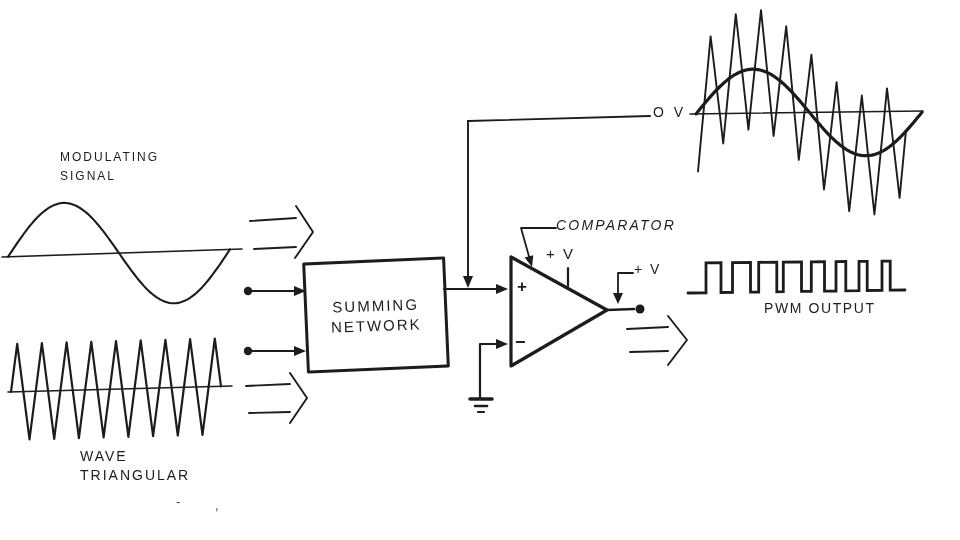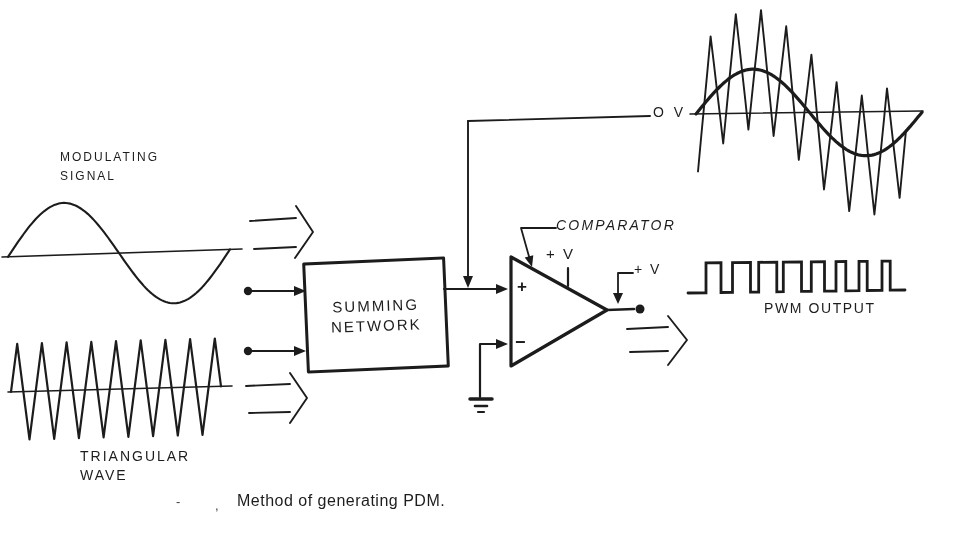--- a/index.html
+++ b/index.html
@@ -76,30 +76,29 @@
         <polyline points="698.0,171.5 701.1,137.6 704.3,103.8 707.5,70.1 710.6,36.4 713.8,62.9 716.9,89.6 720.1,116.4 723.2,143.5 726.4,110.8 729.5,78.3 732.7,46.1 735.8,14.2 739.0,42.5 742.1,71.2 745.3,100.2 748.4,129.6 751.6,99.2 754.7,69.2 757.9,39.6 761.0,10.2 764.2,41.2 767.3,72.5 770.5,104.1 773.6,136.0 776.8,108.2 779.9,80.7 783.1,53.4 786.2,26.3 789.4,59.4 792.5,92.7 795.7,126.2 798.8,159.8 802.0,133.4 805.1,107.2 808.3,81.0 811.4,54.7 814.6,88.5 817.7,122.3 820.9,155.9 824.0,189.5 827.2,162.9 830.3,136.1 833.5,109.2 836.6,82.1 839.8,114.8 842.9,147.2 846.1,179.3 849.2,211.1 852.4,182.7 855.5,153.9 858.7,124.9 861.8,95.5 865.0,125.7 868.1,155.6 871.3,185.2 874.4,214.5 877.6,183.5 880.7,152.1 883.9,120.4 887.0,88.4 890.2,116.1 893.3,143.6 896.5,170.8 899.6,197.8 901.2,181.0 902.8,164.1 904.4,147.2 906.0,130.2" fill="none" stroke="#1c1c1c" stroke-width="1.9" stroke-linejoin="round" stroke-linecap="round"></polyline>
         <polyline points="688.0,293.0 706.0,292.8 706.0,262.8 721.0,262.7 721.0,292.5 732.5,292.4 732.5,262.6 750.5,262.4 750.5,292.1 758.7,292.0 758.7,262.3 776.8,262.2 776.8,291.8 783.3,291.7 783.3,262.1 801.5,262.0 801.5,291.4 811.3,291.3 811.3,261.9 824.5,261.7 824.5,291.1 836.0,291.0 836.0,261.6 845.8,261.5 845.8,290.8 859.0,290.6 859.0,261.4 867.2,261.3 867.2,290.5 882.0,290.3 882.0,261.2 890.2,261.1 890.2,290.2 905.0,290.0" fill="none" stroke="#1c1c1c" stroke-width="2.8" stroke-linejoin="miter" stroke-linecap="round"></polyline>
       </g>
   </svg>
 
   <div class="lbl l-mod">
     <div>MODULATING</div>
     <div>SIGNAL</div>
   </div>
   <div class="lbl l-tri">
+    <div>WAVE</div>
     <div>TRIANGULAR</div>
-    <div>WAVE</div>
   </div>
   <div class="lbl l-sum">
     <div>SUMMING</div>
     <div>NETWORK</div>
   </div>
   <div class="lbl l-comp">COMPARATOR</div>
   <div class="lbl l-supv">+ V</div>
   <div class="lbl l-outv">+ V</div>
   <div class="lbl l-zerov">O V</div>
   <div class="lbl l-pwm">PWM OUTPUT</div>
   <div class="lbl l-plus">+</div>
   <div class="lbl l-minus">−</div>
-  <div class="lbl l-cap">Method of generating PDM.</div>
   <div class="lbl l-capm1">-</div>
   <div class="lbl l-capm2">,</div>
 </div>
 
 </body></html>

